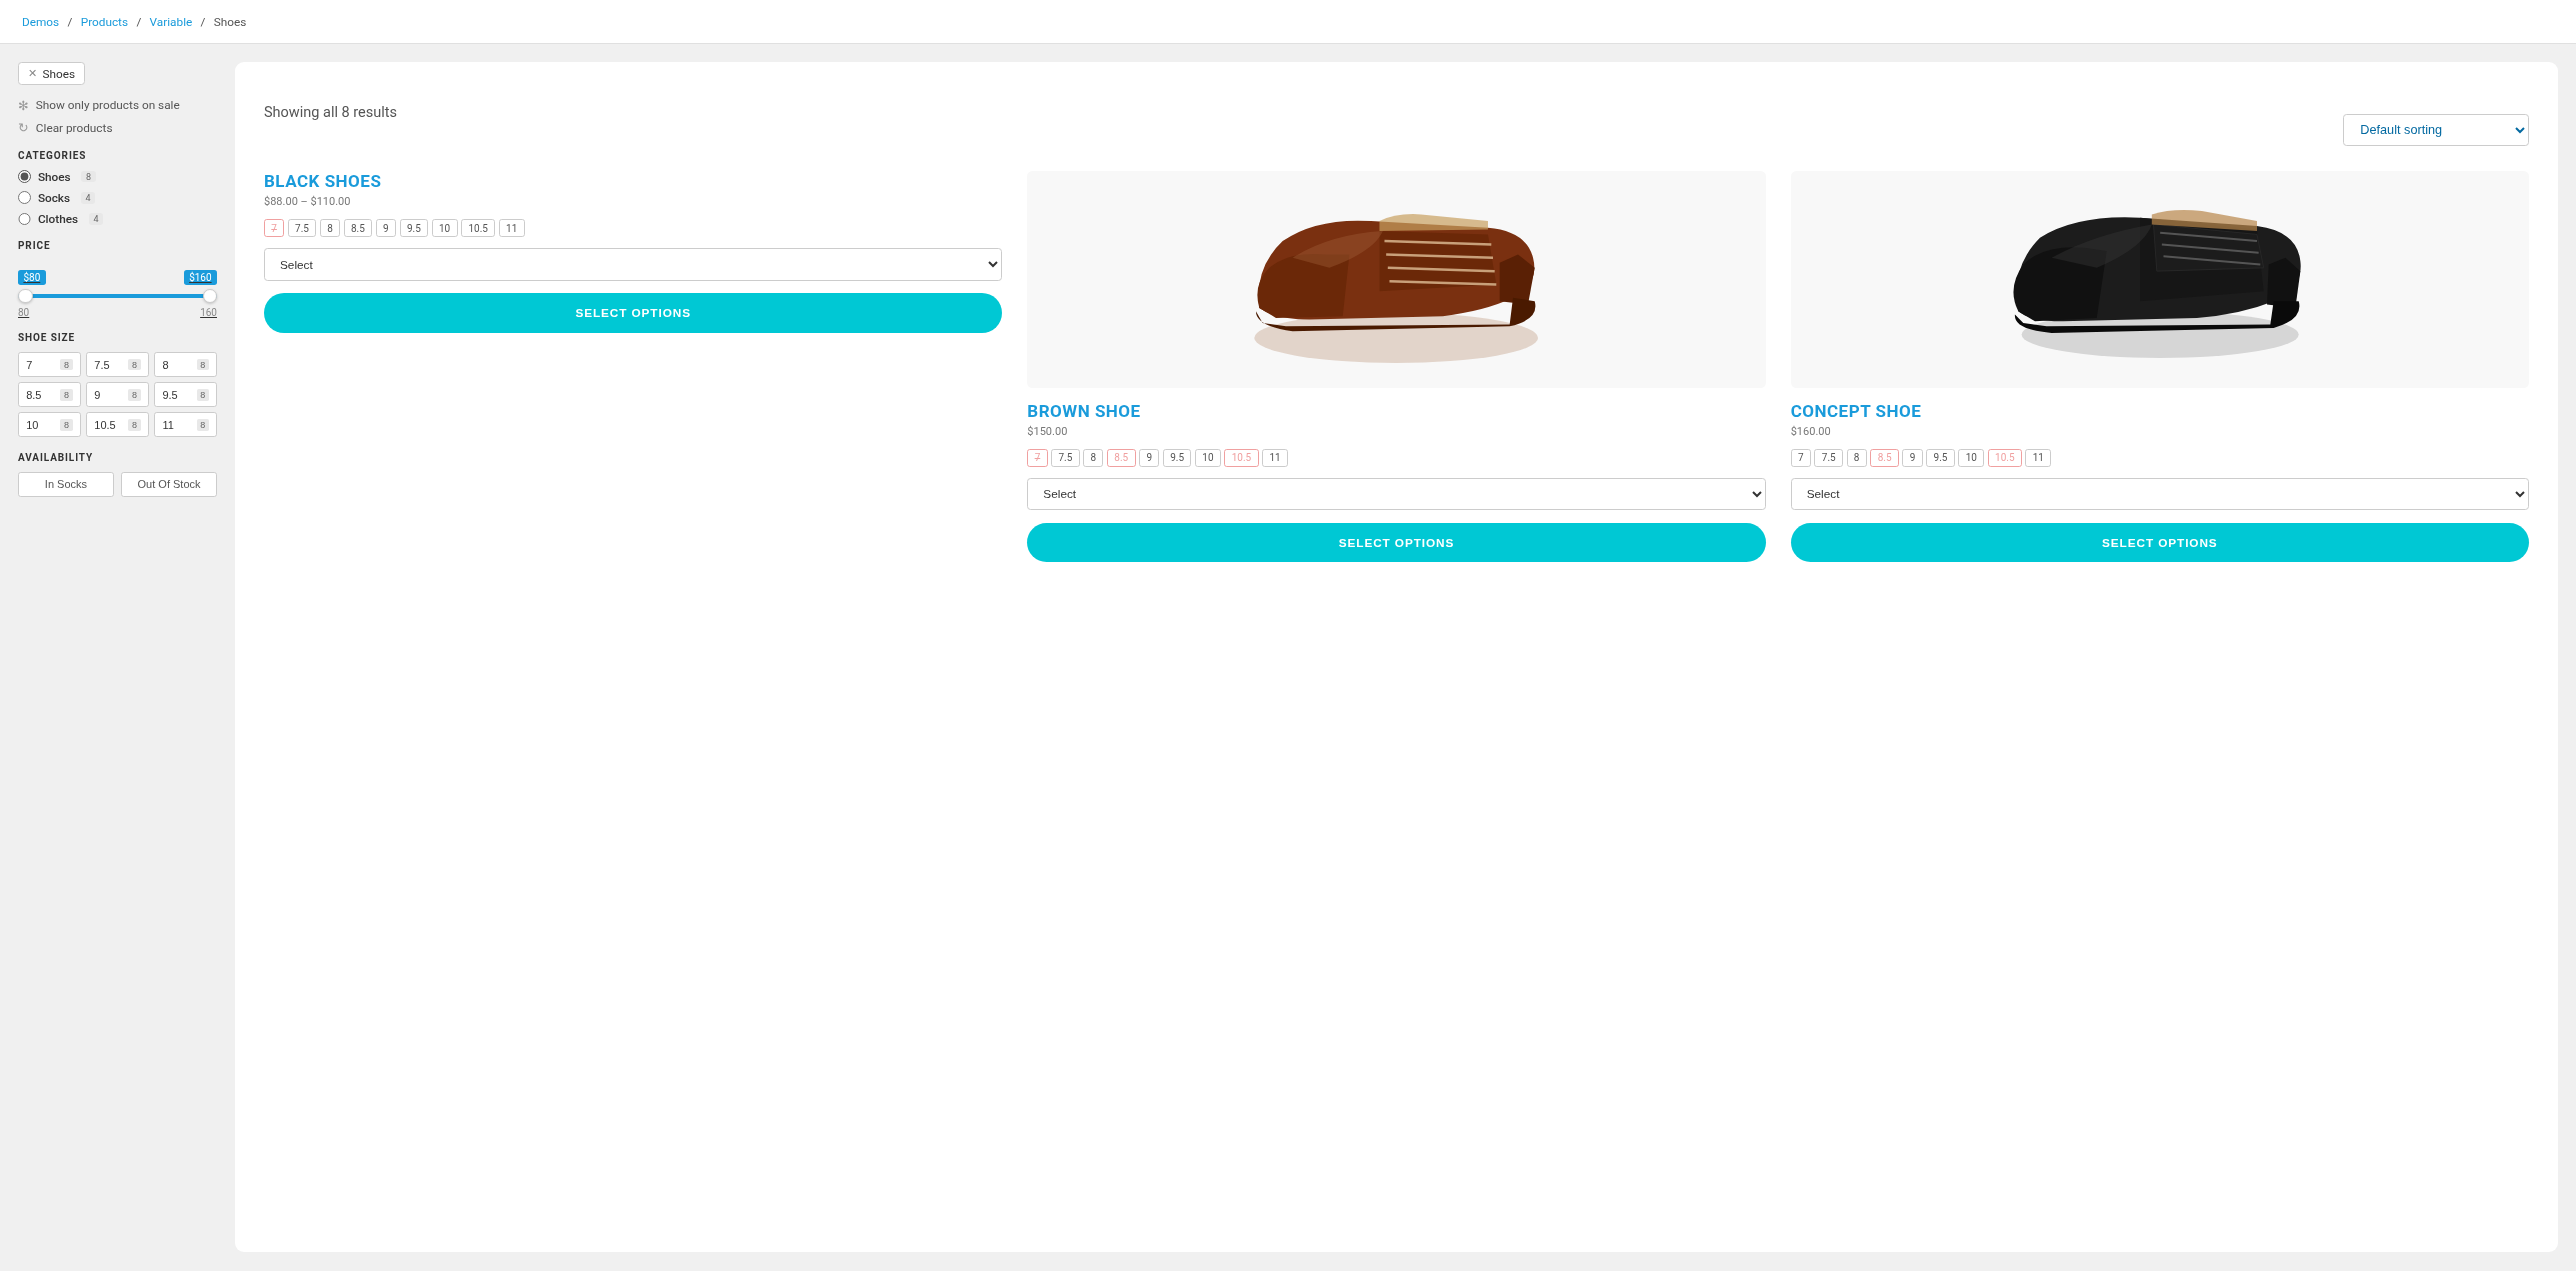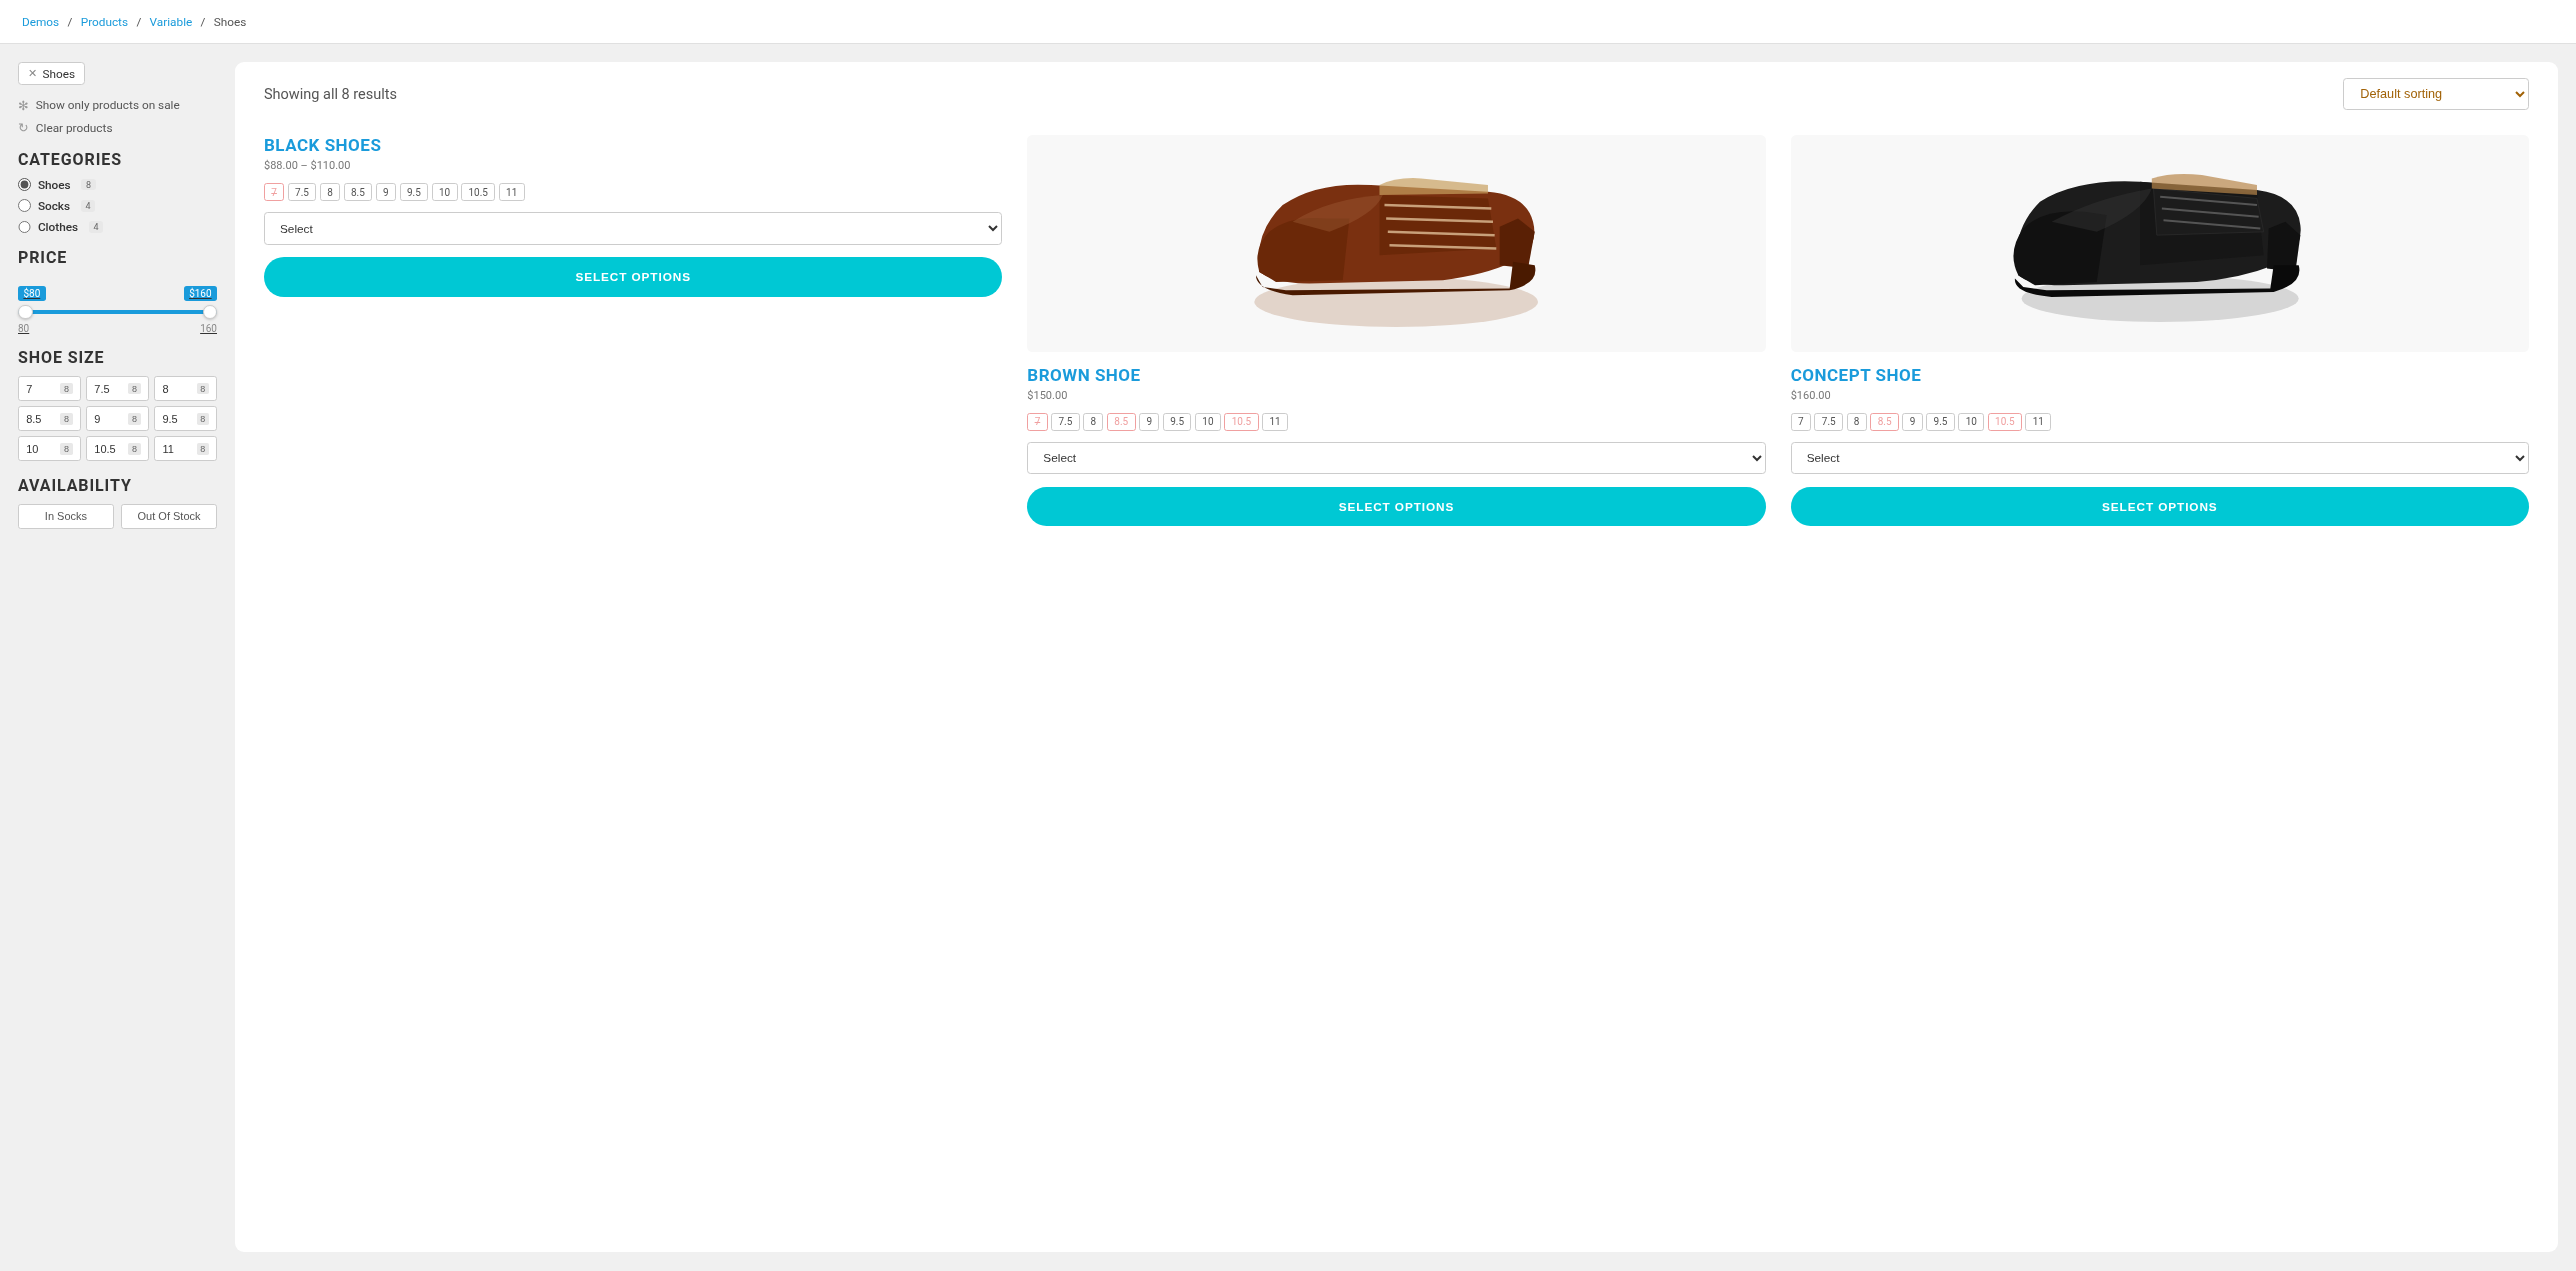--- a/index.html
+++ b/index.html
@@ -67,21 +67,21 @@
       color: #555;
       cursor: pointer;
     }
     .sidebar-option .gear-icon,
     .sidebar-option .refresh-icon {
       font-size: 12.7px;
       color: #999;
     }
 
     .sidebar-section-title {
-      font-size: 16px;
+      font-size: 10px;
       font-weight: 700;
       letter-spacing: 0.9px;
       color: #333;
       margin: 14.5px 0 9px;
       text-transform: uppercase;
     }
 
     
     .category-item {
       display: flex;
@@ -219,25 +219,26 @@
     }
     .results-count {
       font-size: 14.5px;
       color: #555;
     }
     .sorting-select {
       border: 0.9px solid #ccc;
       border-radius: 3.6px;
       padding: 7.2px 12.7px;
       font-size: 12.7px;
-      color: #a16207;
+      color: #0369a1;
       background: #fff;
       cursor: pointer;
       appearance: auto;
       min-width: 163px;
+      margin-top: 36px;
     }
 
     
     .product-grid {
       display: grid;
       grid-template-columns: repeat(3, 1fr);
       gap: 25px;
     }
 
     

